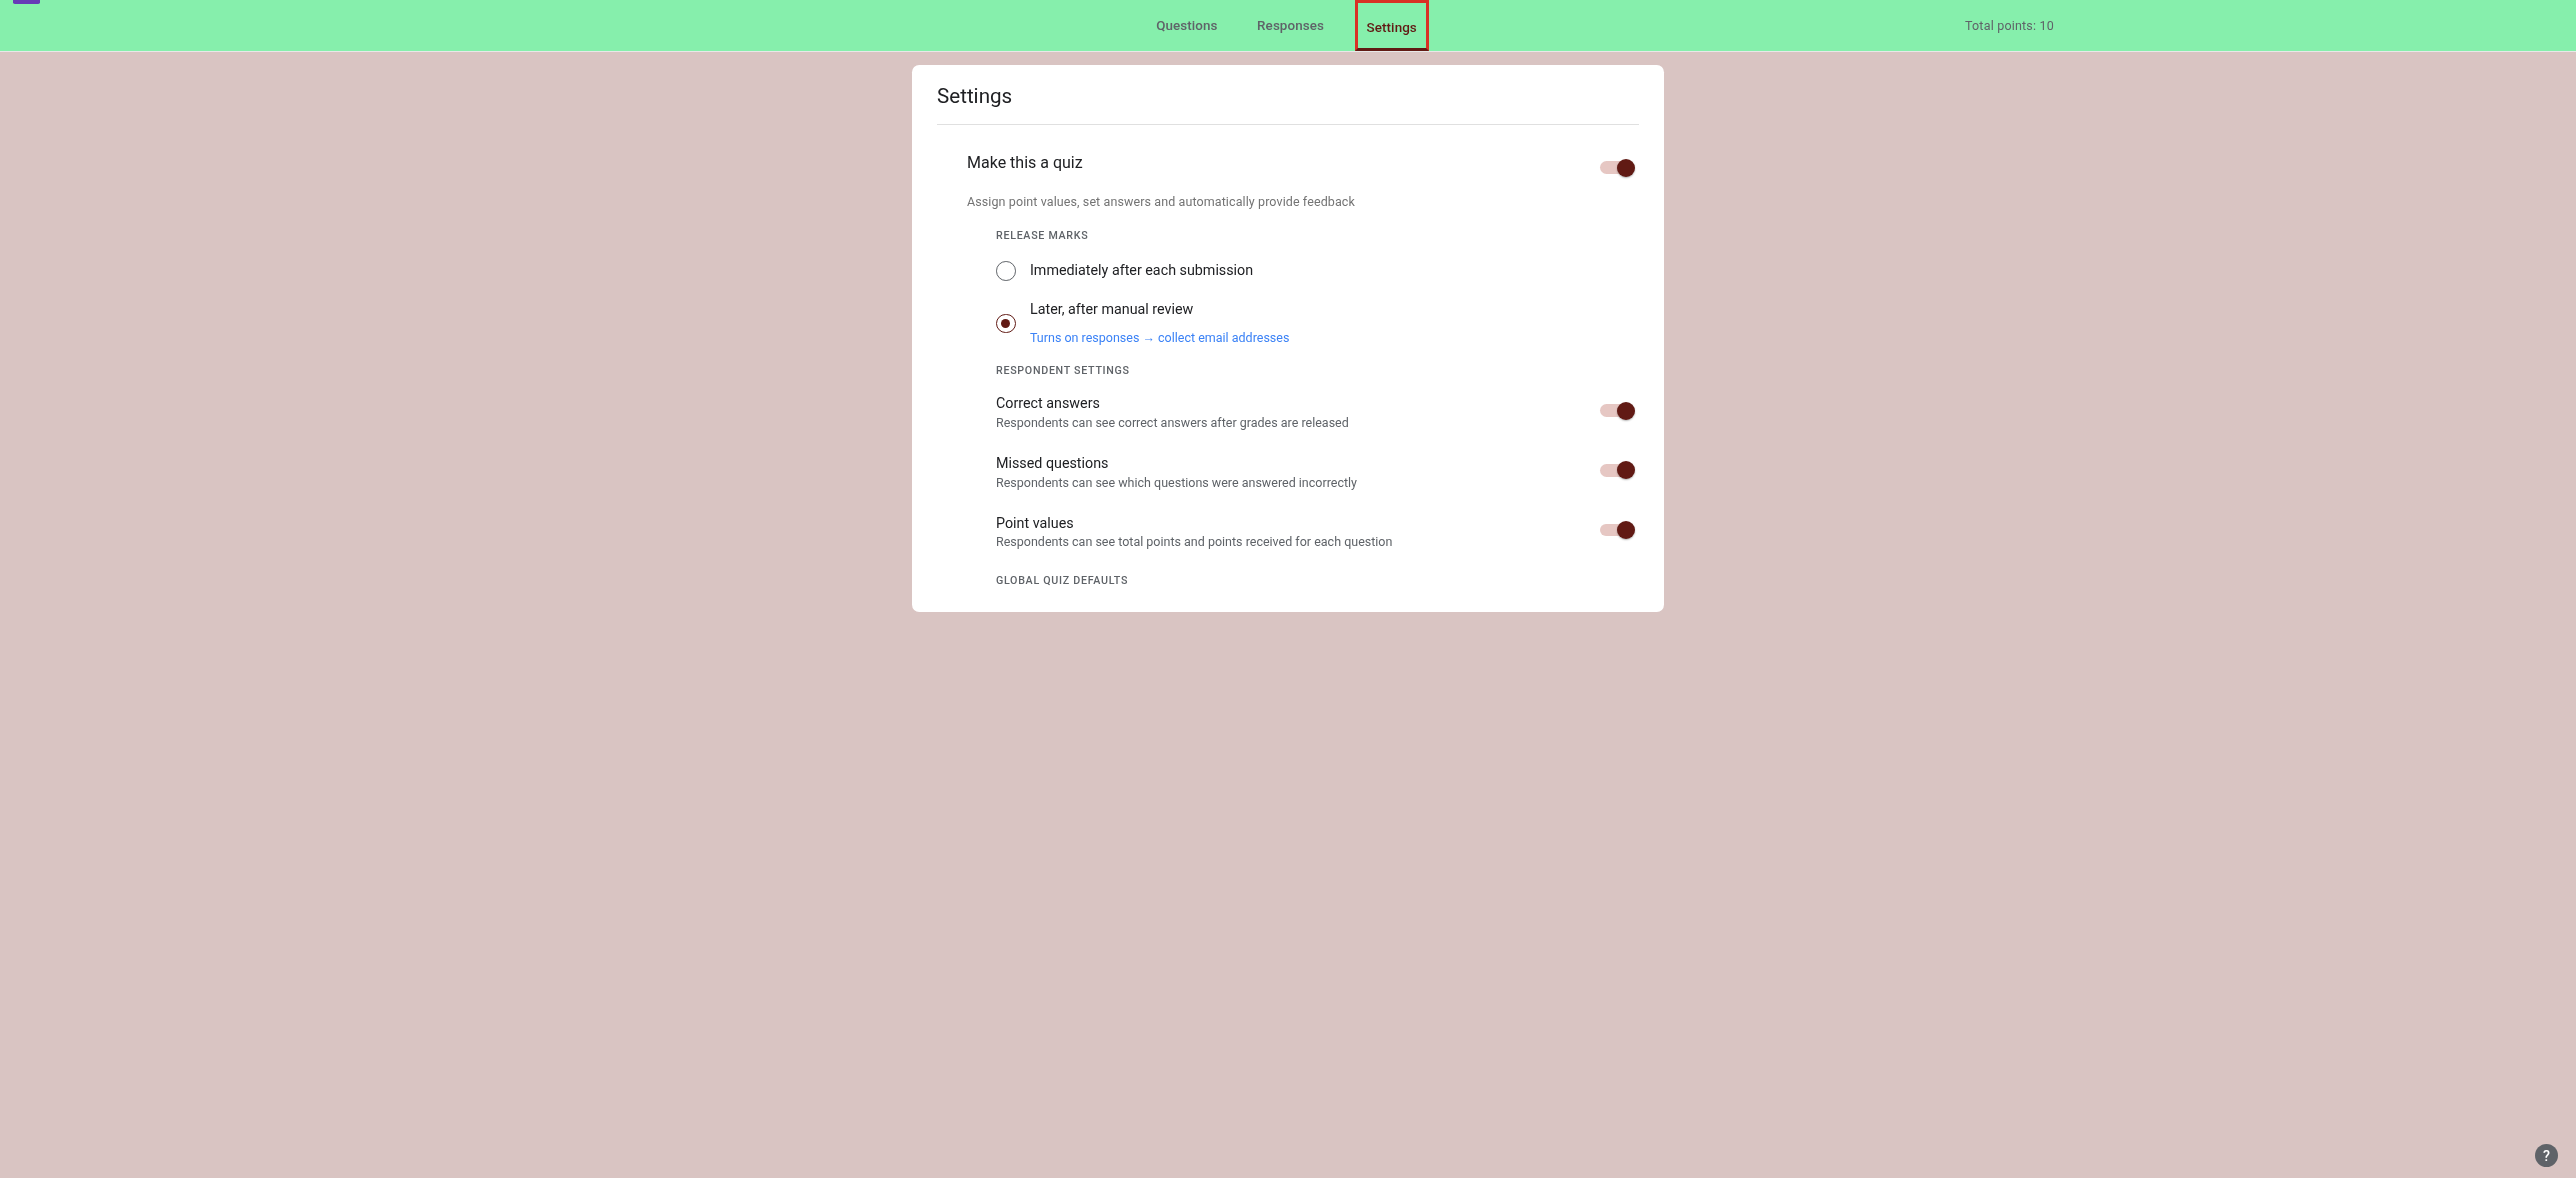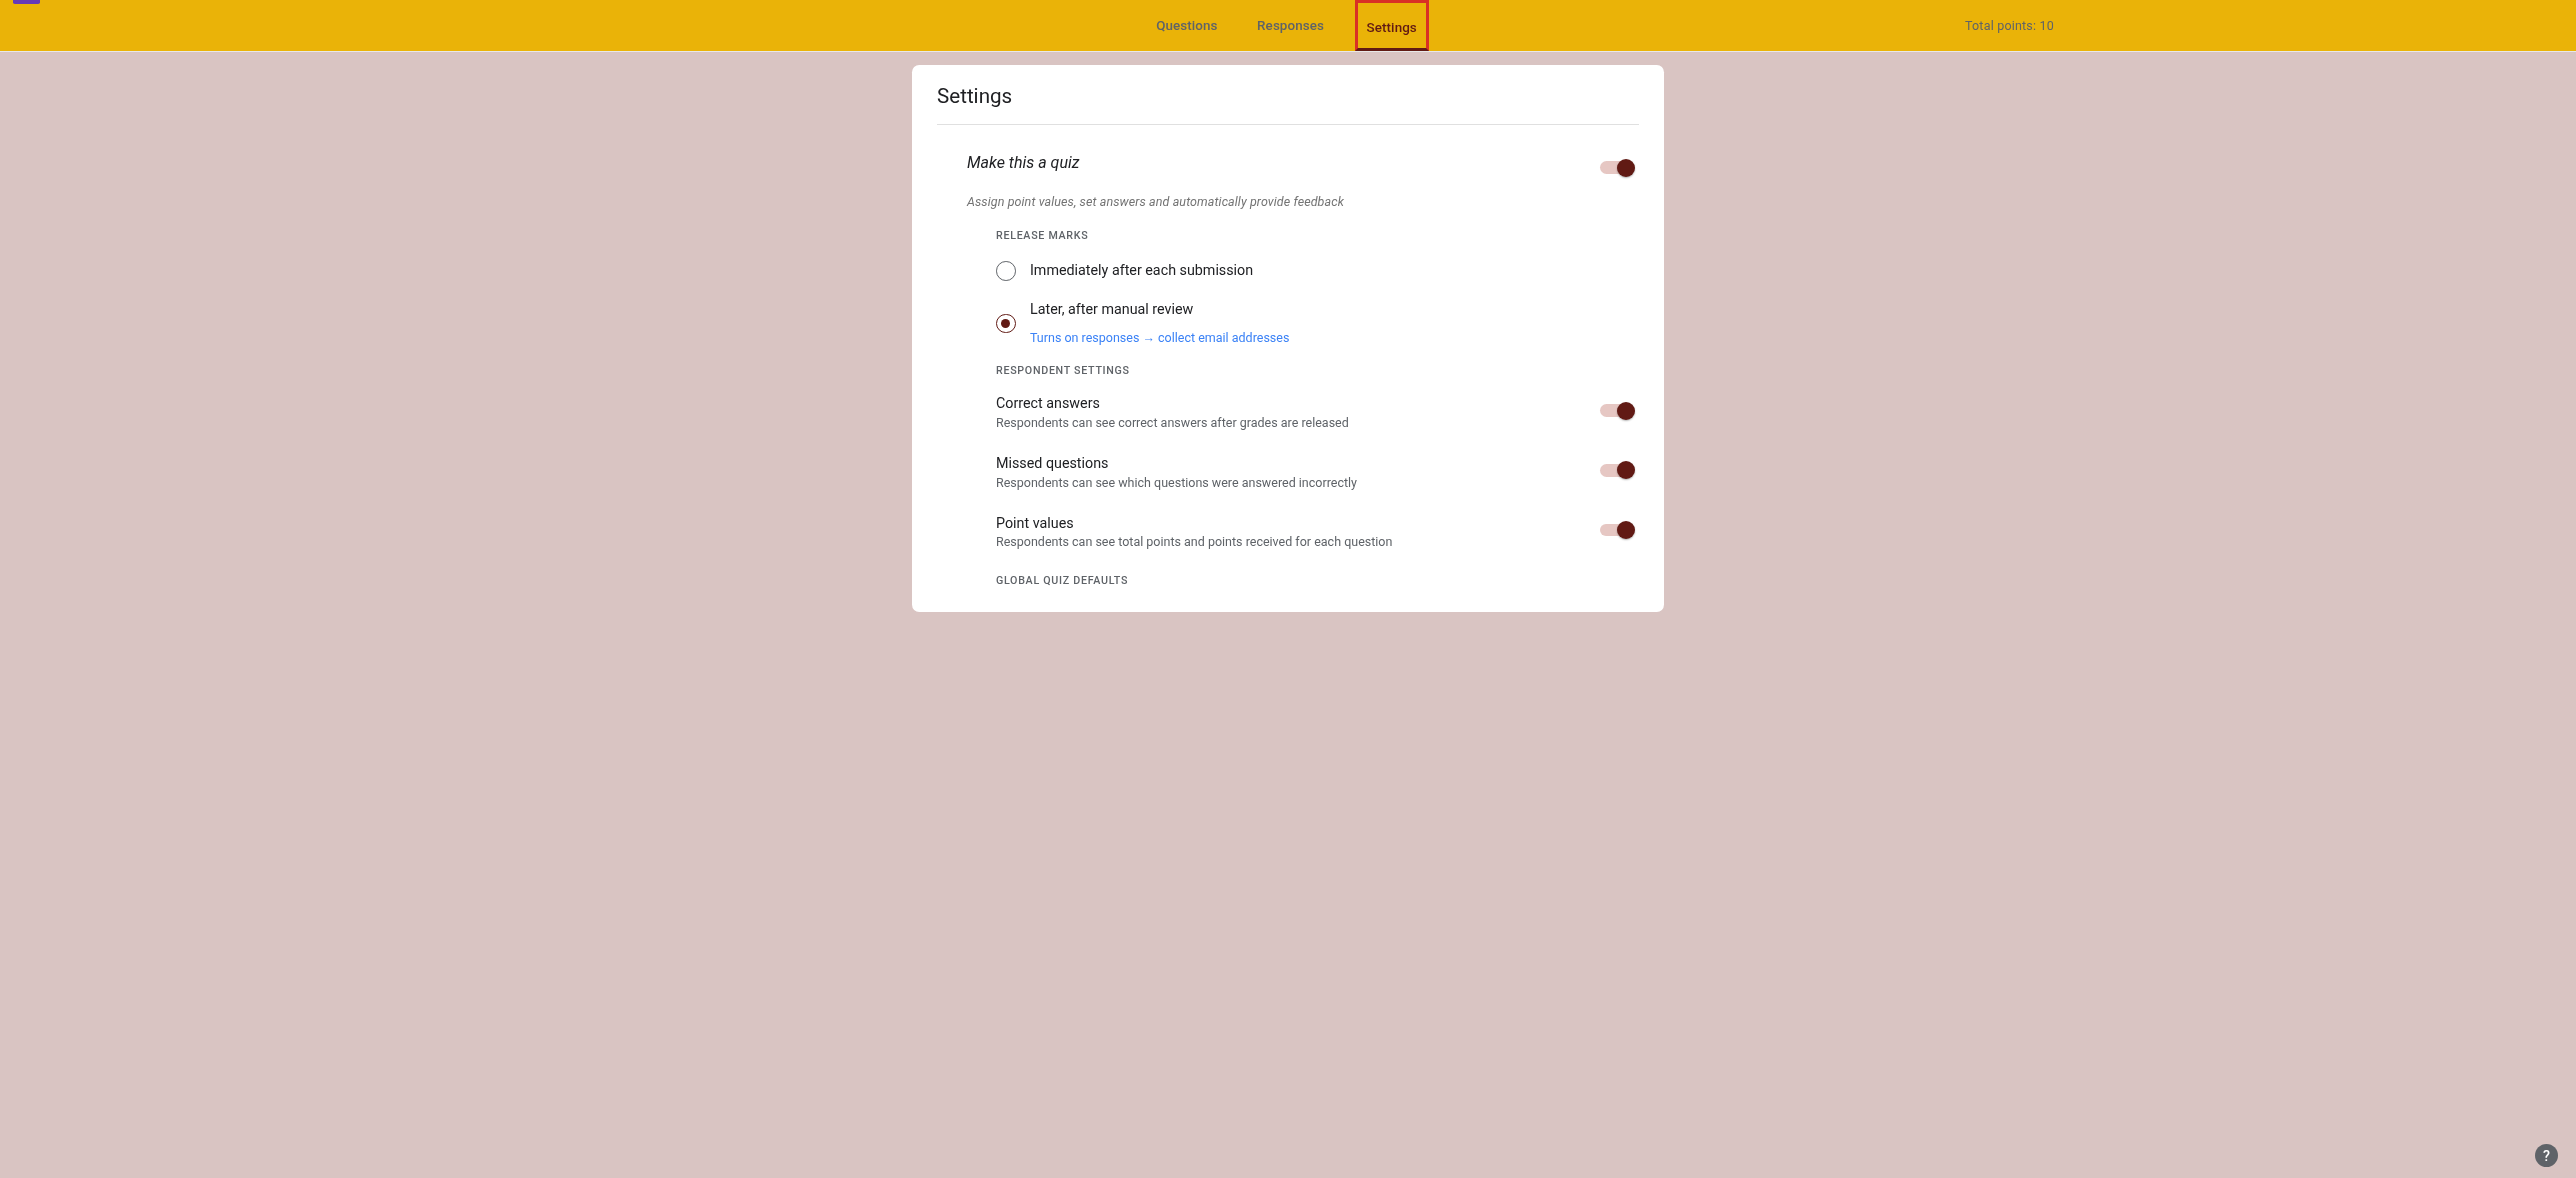--- a/index.html
+++ b/index.html
@@ -4,21 +4,21 @@
 <style>
   * { box-sizing: border-box; margin: 0; padding: 0; }
   body {
     font-family: 'Google Sans', Roboto, Arial, sans-serif;
     background: #d9c4c2;
     color: #202124;
     width: 2576px;
     min-height: 1178px;
   }
   .header {
-    background: #eab308;
+    background: #86efac;
     height: 52px;
     display: flex;
     align-items: center;
     justify-content: center;
     position: relative;
     border-bottom: 0.9px solid #e8e8e8;
   }
   .tabs {
     display: flex;
     gap: 21.5px;
@@ -74,21 +74,20 @@
   .section {
     padding-top: 27px;
     padding-left: 30px;
     padding-right: 5.4px;
   }
   .setting-row {
     display: flex;
     justify-content: space-between;
     align-items: flex-start;
     gap: 18px;
-    font-style: italic;
   }
   .setting-row .text-col { flex: 1; }
   .setting-title {
     font-size: 16px;
     color: #202124;
     line-height: 1.4;
     font-weight: 400;
   }
   .setting-desc {
     font-size: 12.5px;

